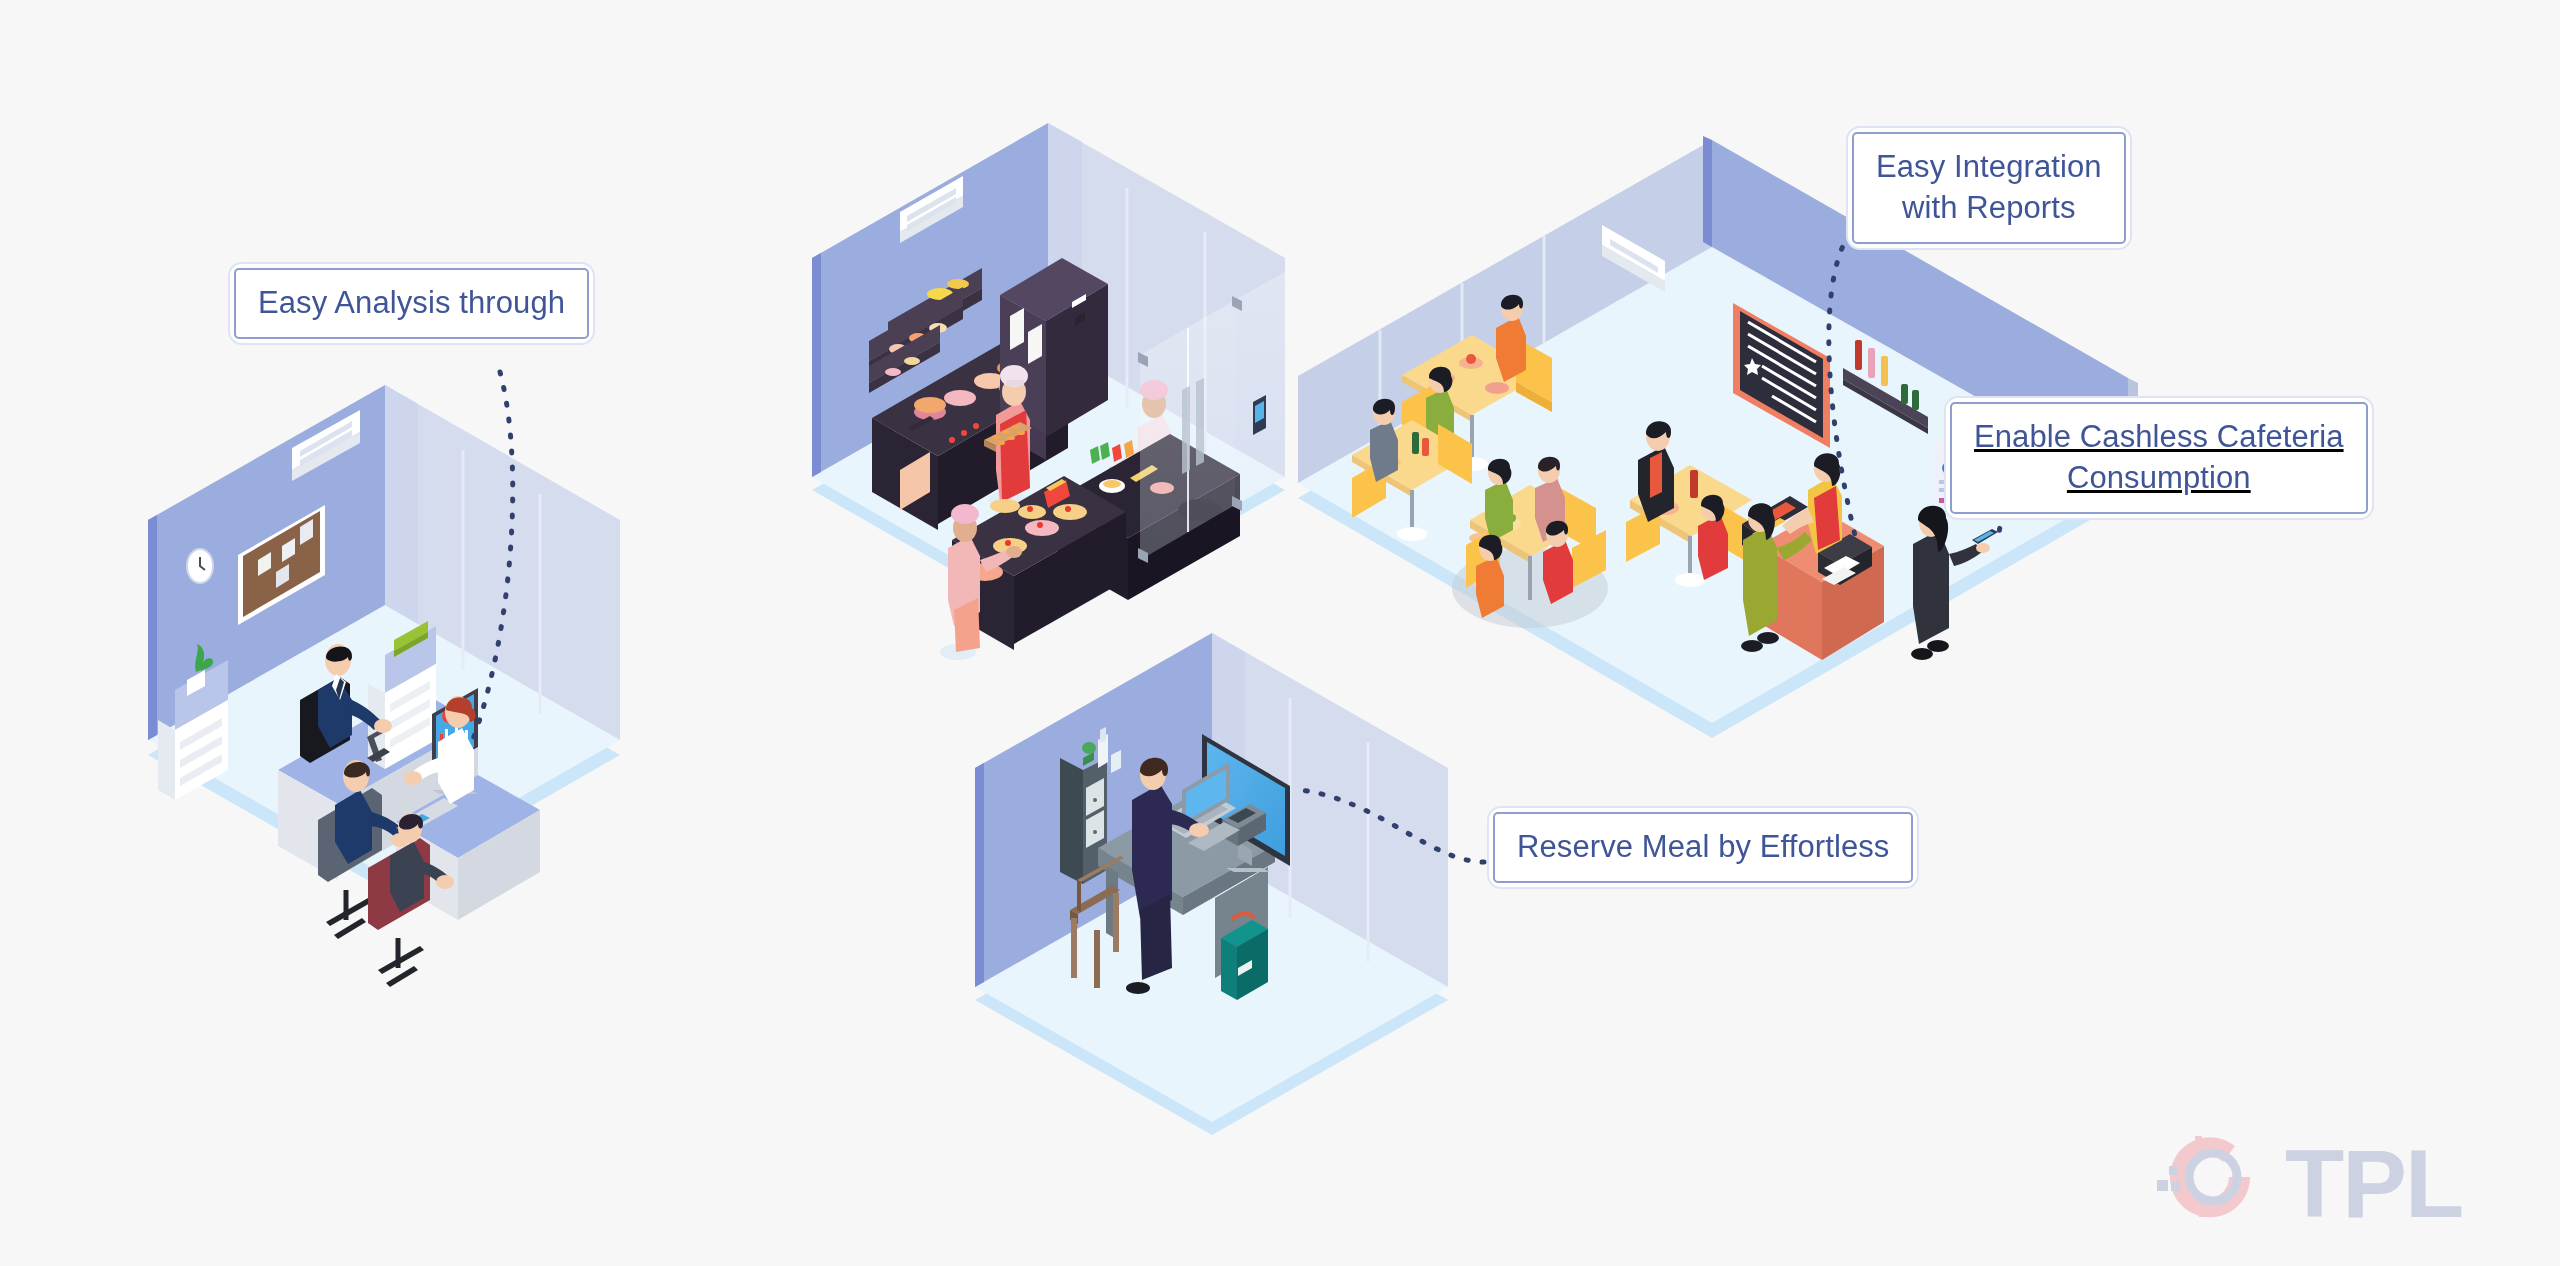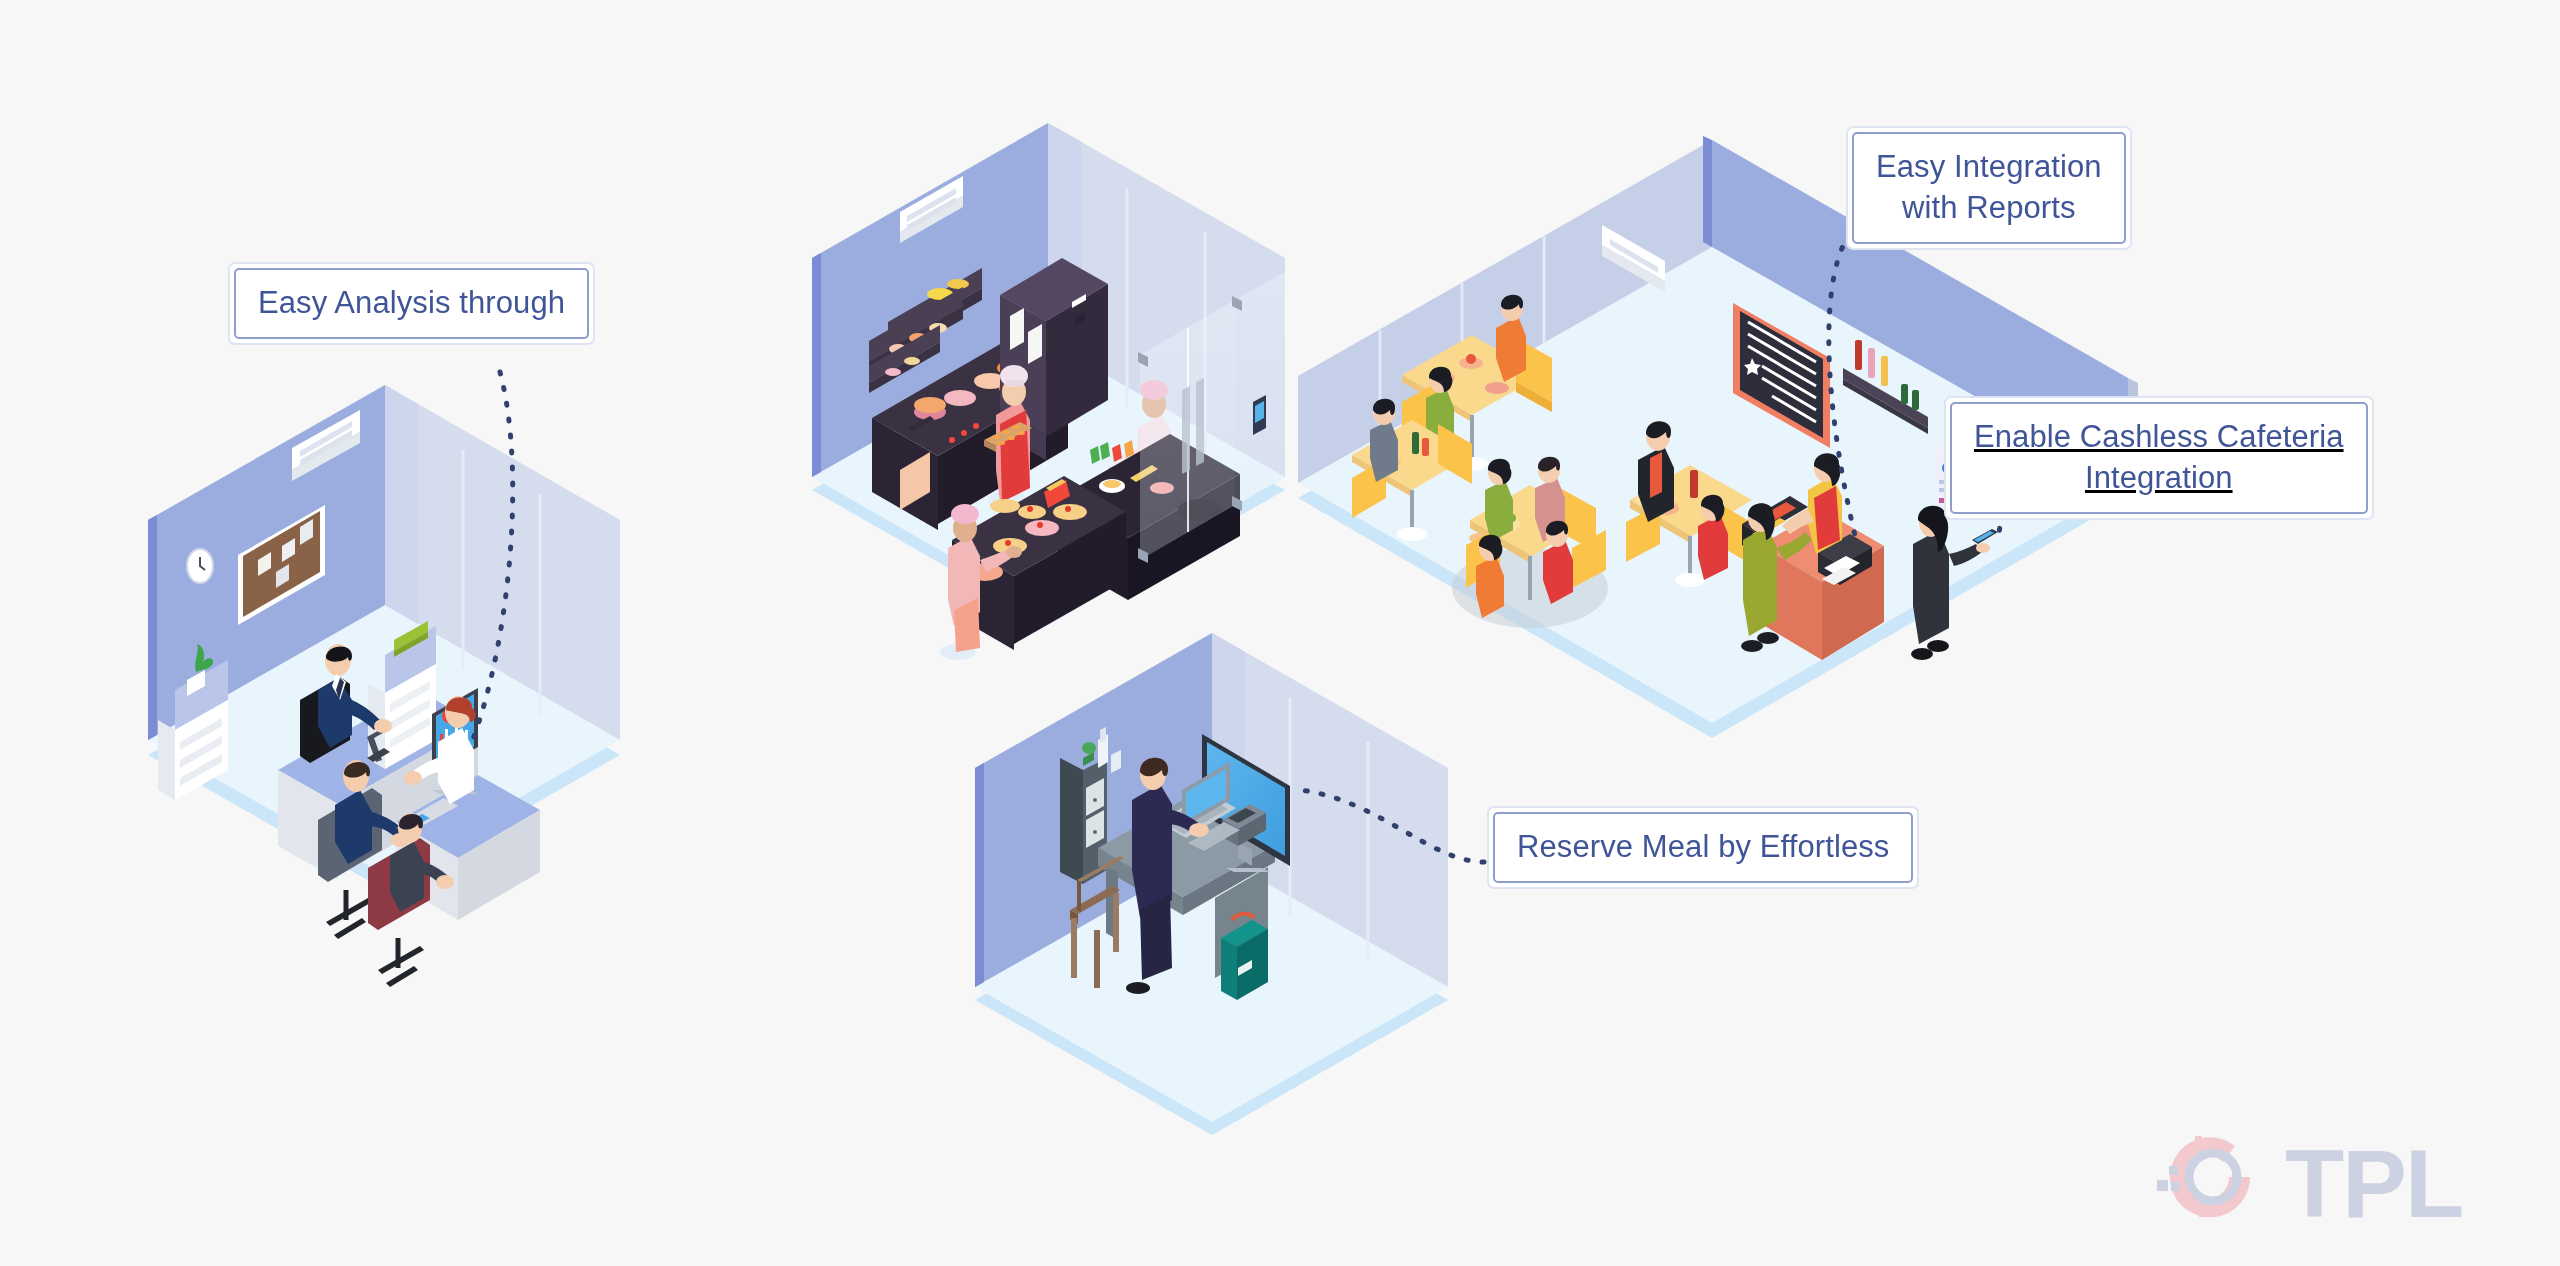--- a/index.html
+++ b/index.html
@@ -12,21 +12,21 @@
   }
   #stage { position:absolute; inset:0; }
 
   svg.scene { position:absolute; top:0; left:0; width:2560px; height:1266px; overflow:visible; }
 
   
   .callout {
     position:absolute;
     background:#ffffff;
     border:2px solid #dfe4f2;
-    border-radius:7px;
+    border-radius:14px;
     padding:4px;
   }
   .callout .inner {
     border:2px solid #8e9ecd;
     border-radius:5px;
     padding:13px 22px;
     text-align:center;
   }
   .callout .line {
     display:block;
@@ -698,21 +698,21 @@
   <div class="callout" id="callout-printer">
     <div class="inner">
       <span class="line">Easy Integration</span>
       <span class="line">with Reports</span>
     </div>
   </div>
 
   <div class="callout" id="callout-cashless">
     <div class="inner">
       <span class="line">Enable Cashless Cafeteria</span>
-      <span class="line">Integration</span>
+      <span class="line">Consumption</span>
     </div>
   </div>
 
   <div class="callout" id="callout-reserve">
     <div class="inner">
       <span class="line">Reserve Meal by Effortless</span>
     </div>
   </div>
 
   <div id="logo">

